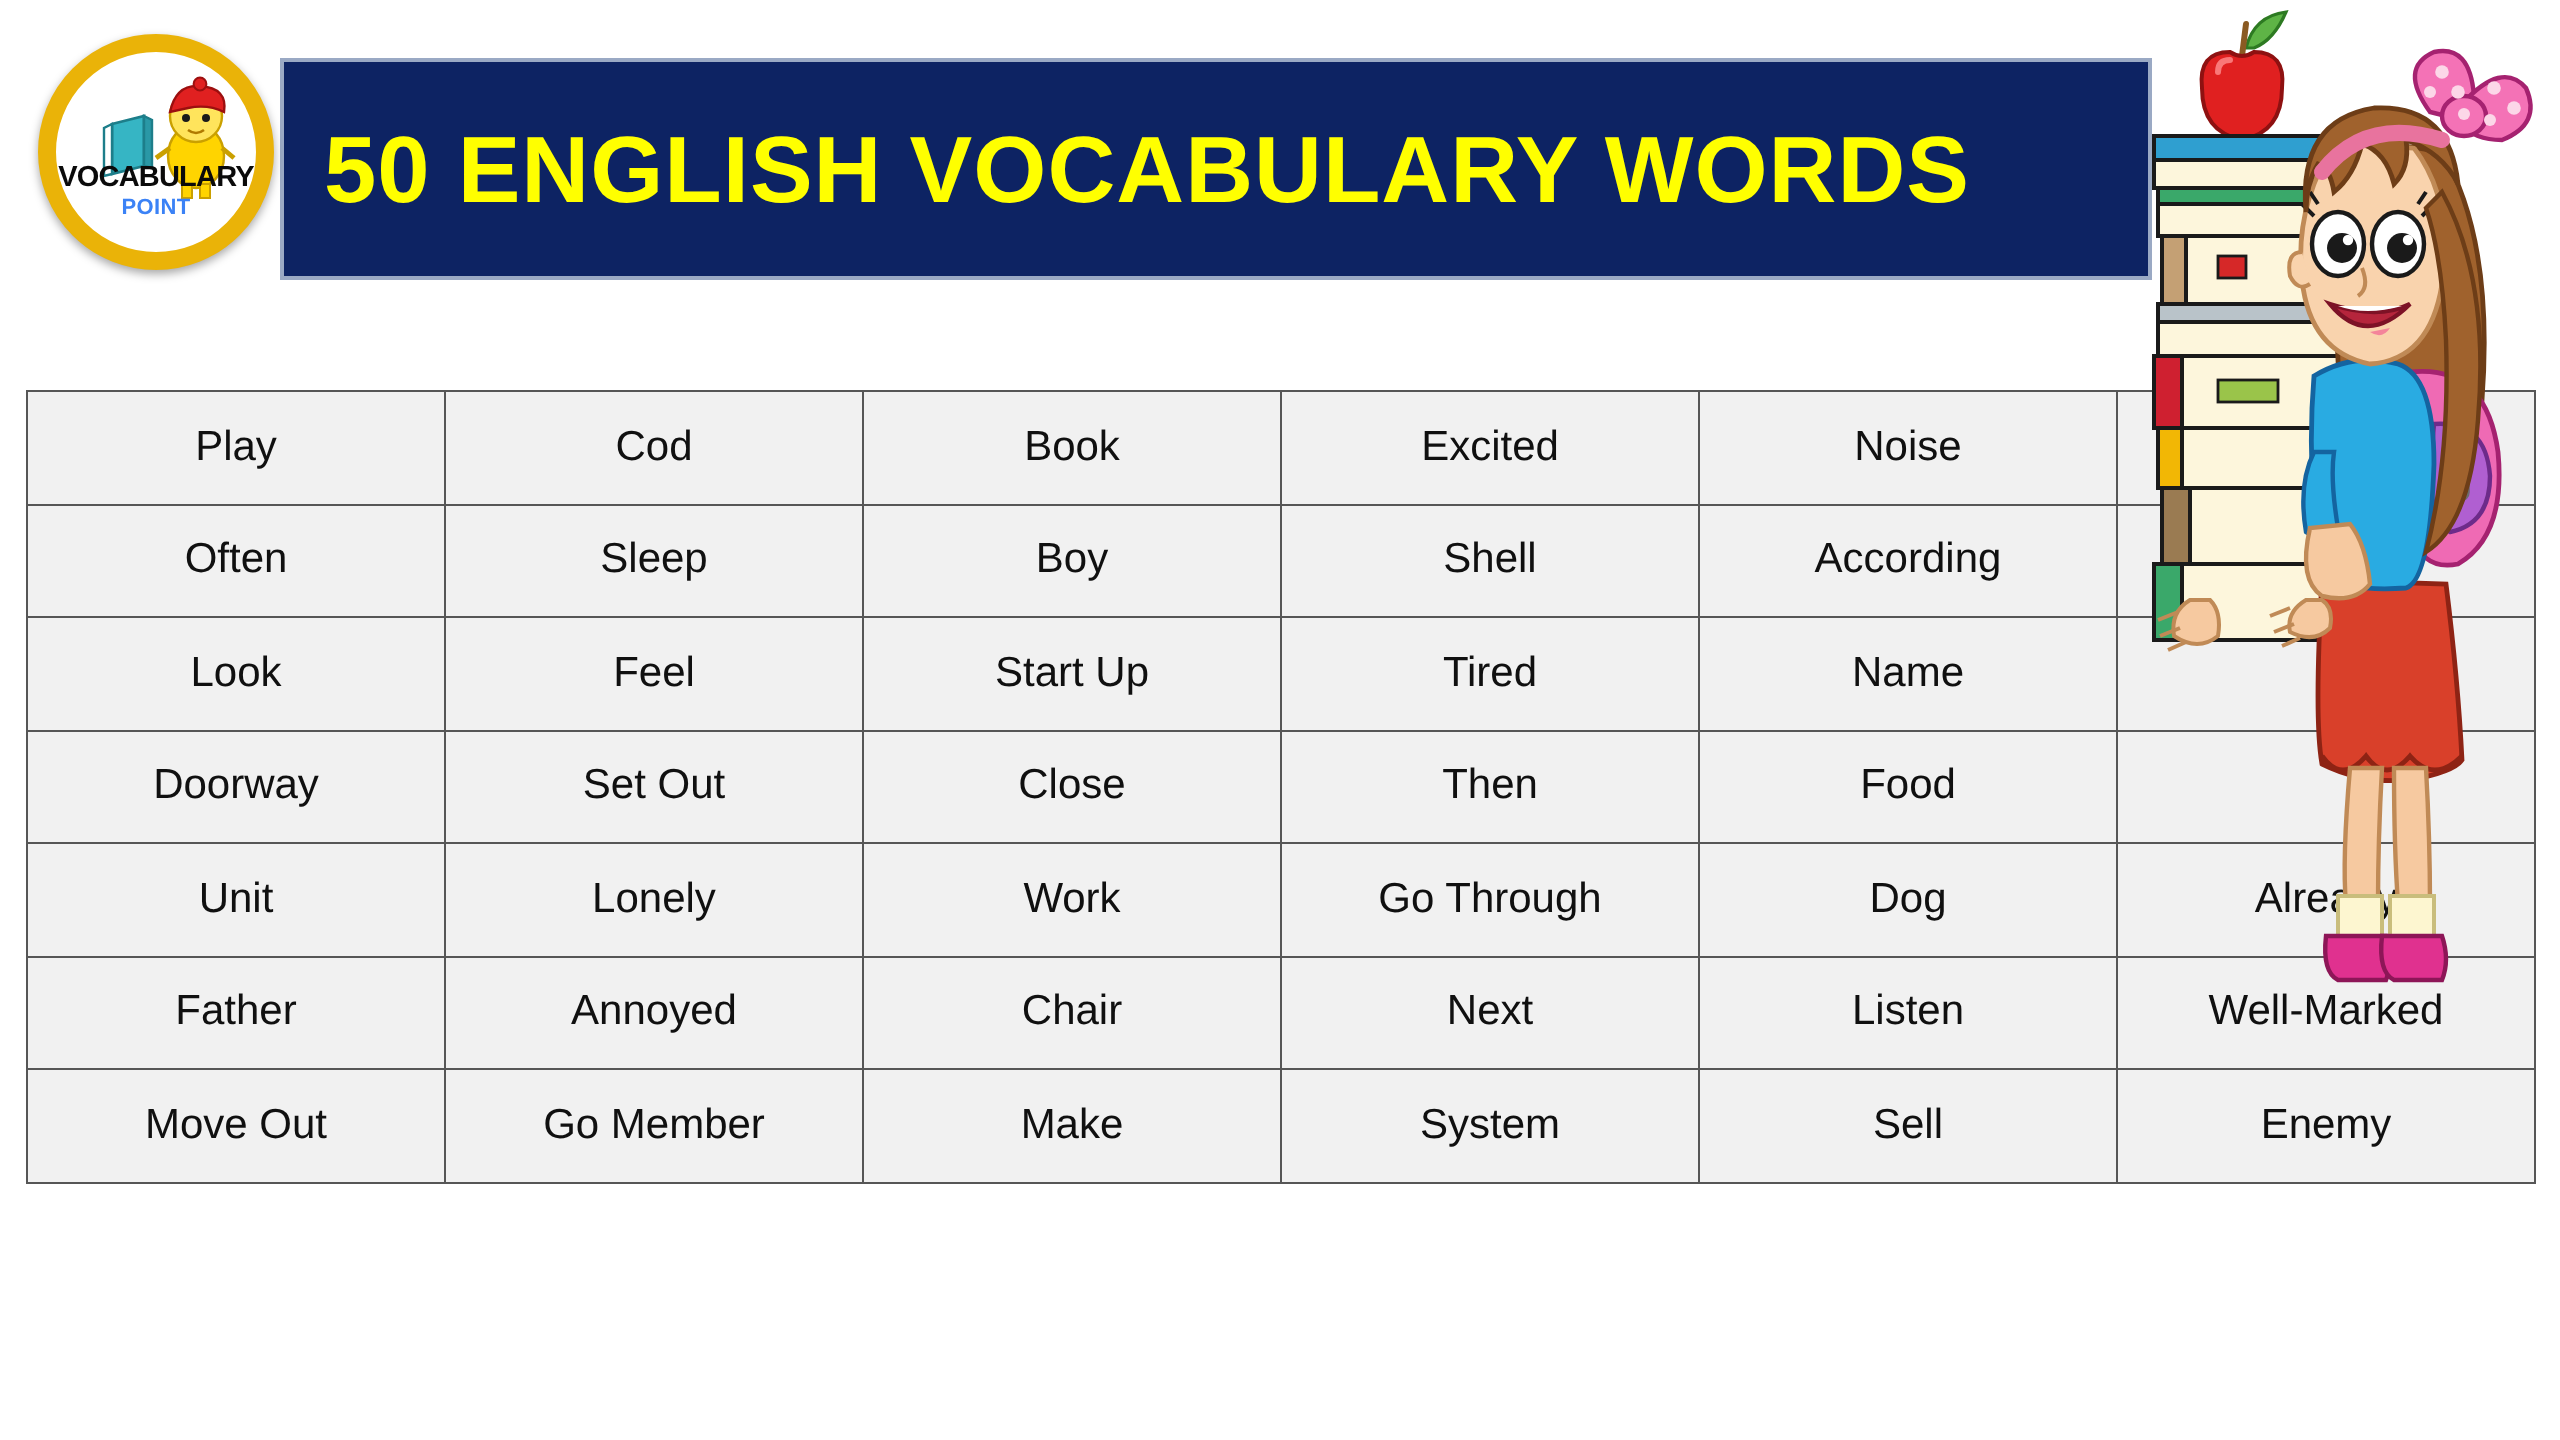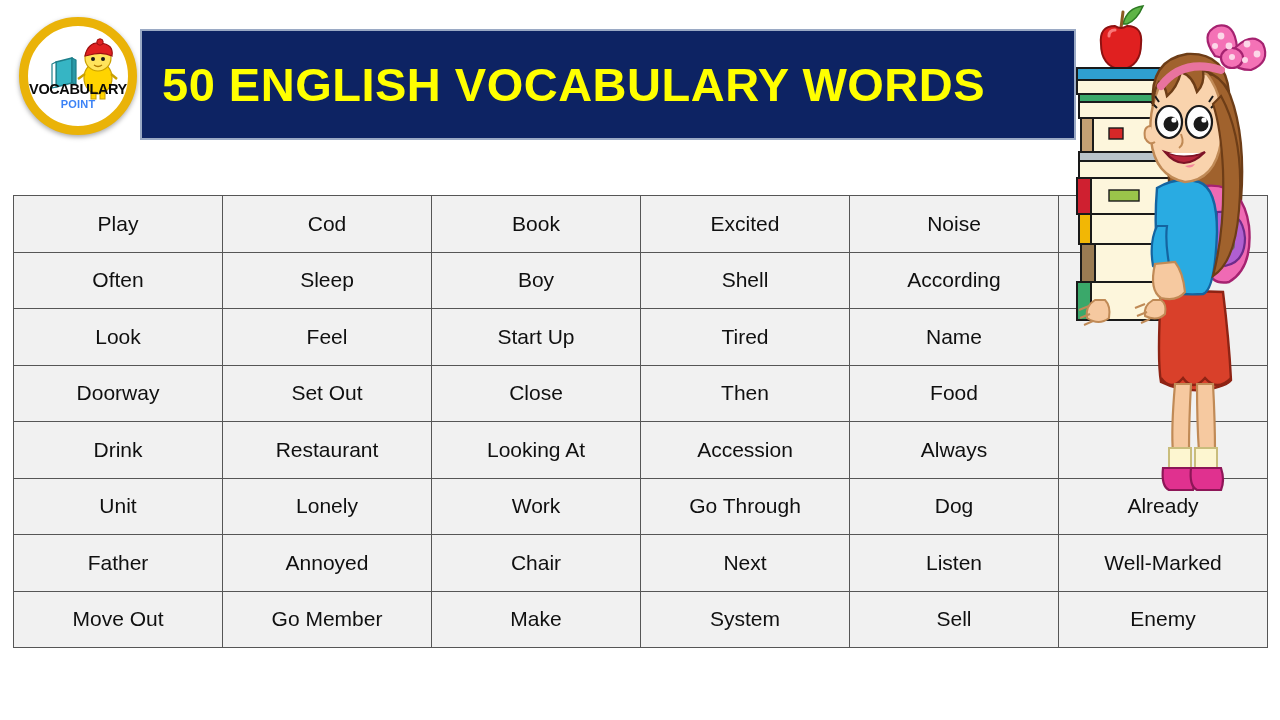--- a/index.html
+++ b/index.html
@@ -175,28 +175,20 @@
         <td>Tired</td>
         <td>Name</td>
         <td></td>
       </tr>
       <tr>
         <td>Doorway</td>
         <td>Set Out</td>
         <td>Close</td>
         <td>Then</td>
         <td>Food</td>
-        <td></td>
-      </tr>
-      <tr>
-        <td>Drink</td>
-        <td>Restaurant</td>
-        <td>Looking At</td>
-        <td>Accession</td>
-        <td>Always</td>
         <td></td>
       </tr>
       <tr>
         <td>Unit</td>
         <td>Lonely</td>
         <td>Work</td>
         <td>Go Through</td>
         <td>Dog</td>
         <td>Already</td>
       </tr>

